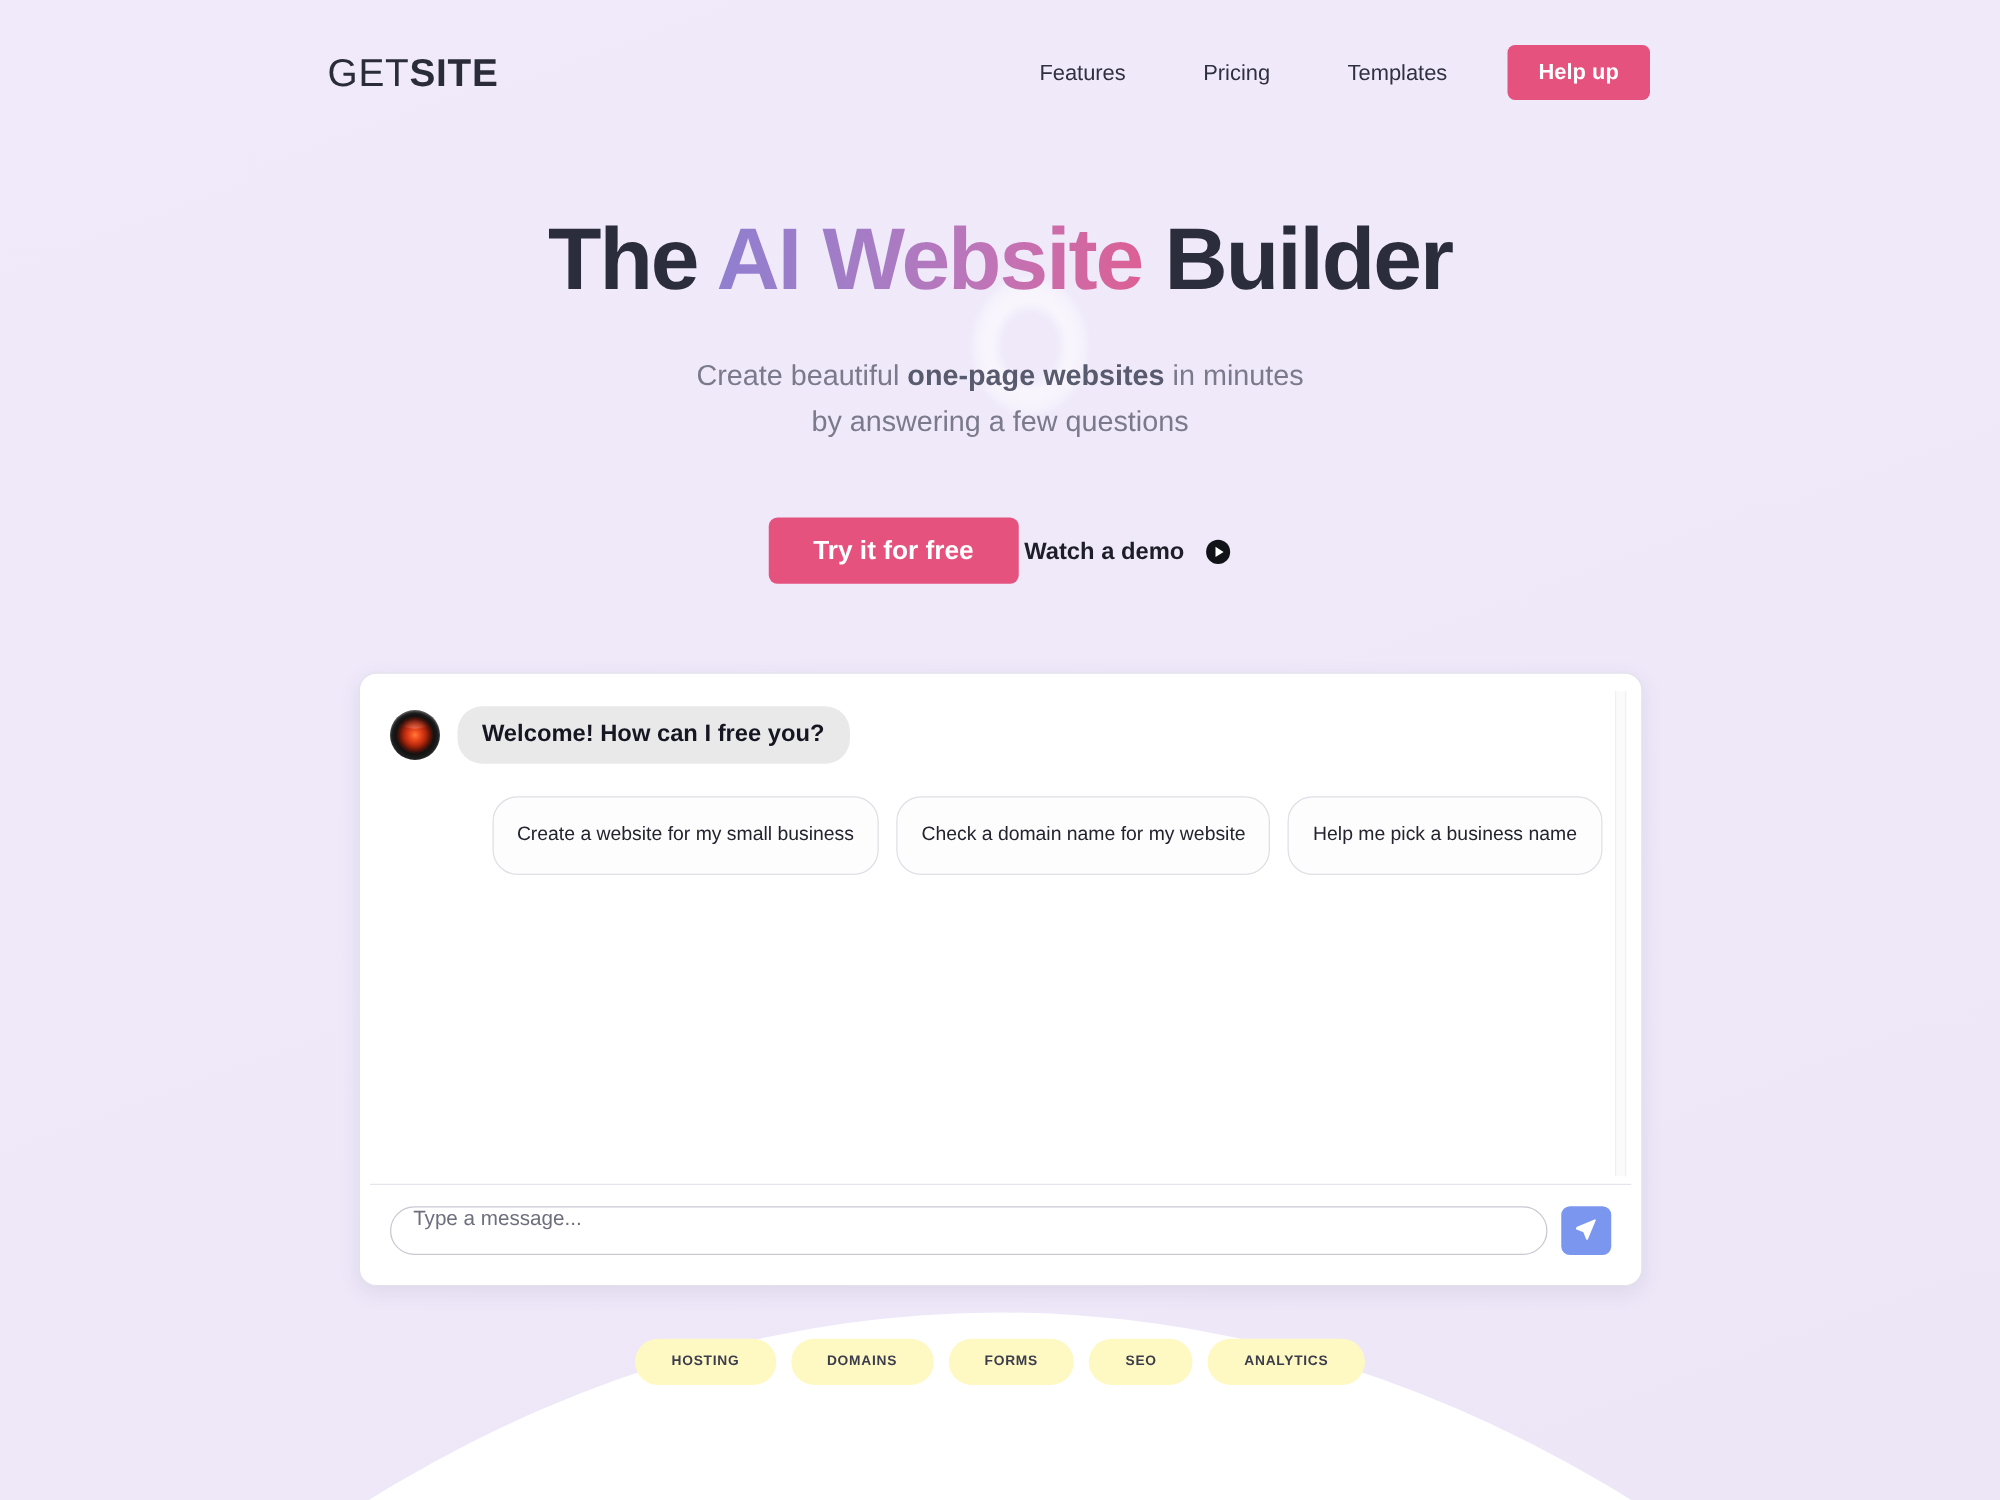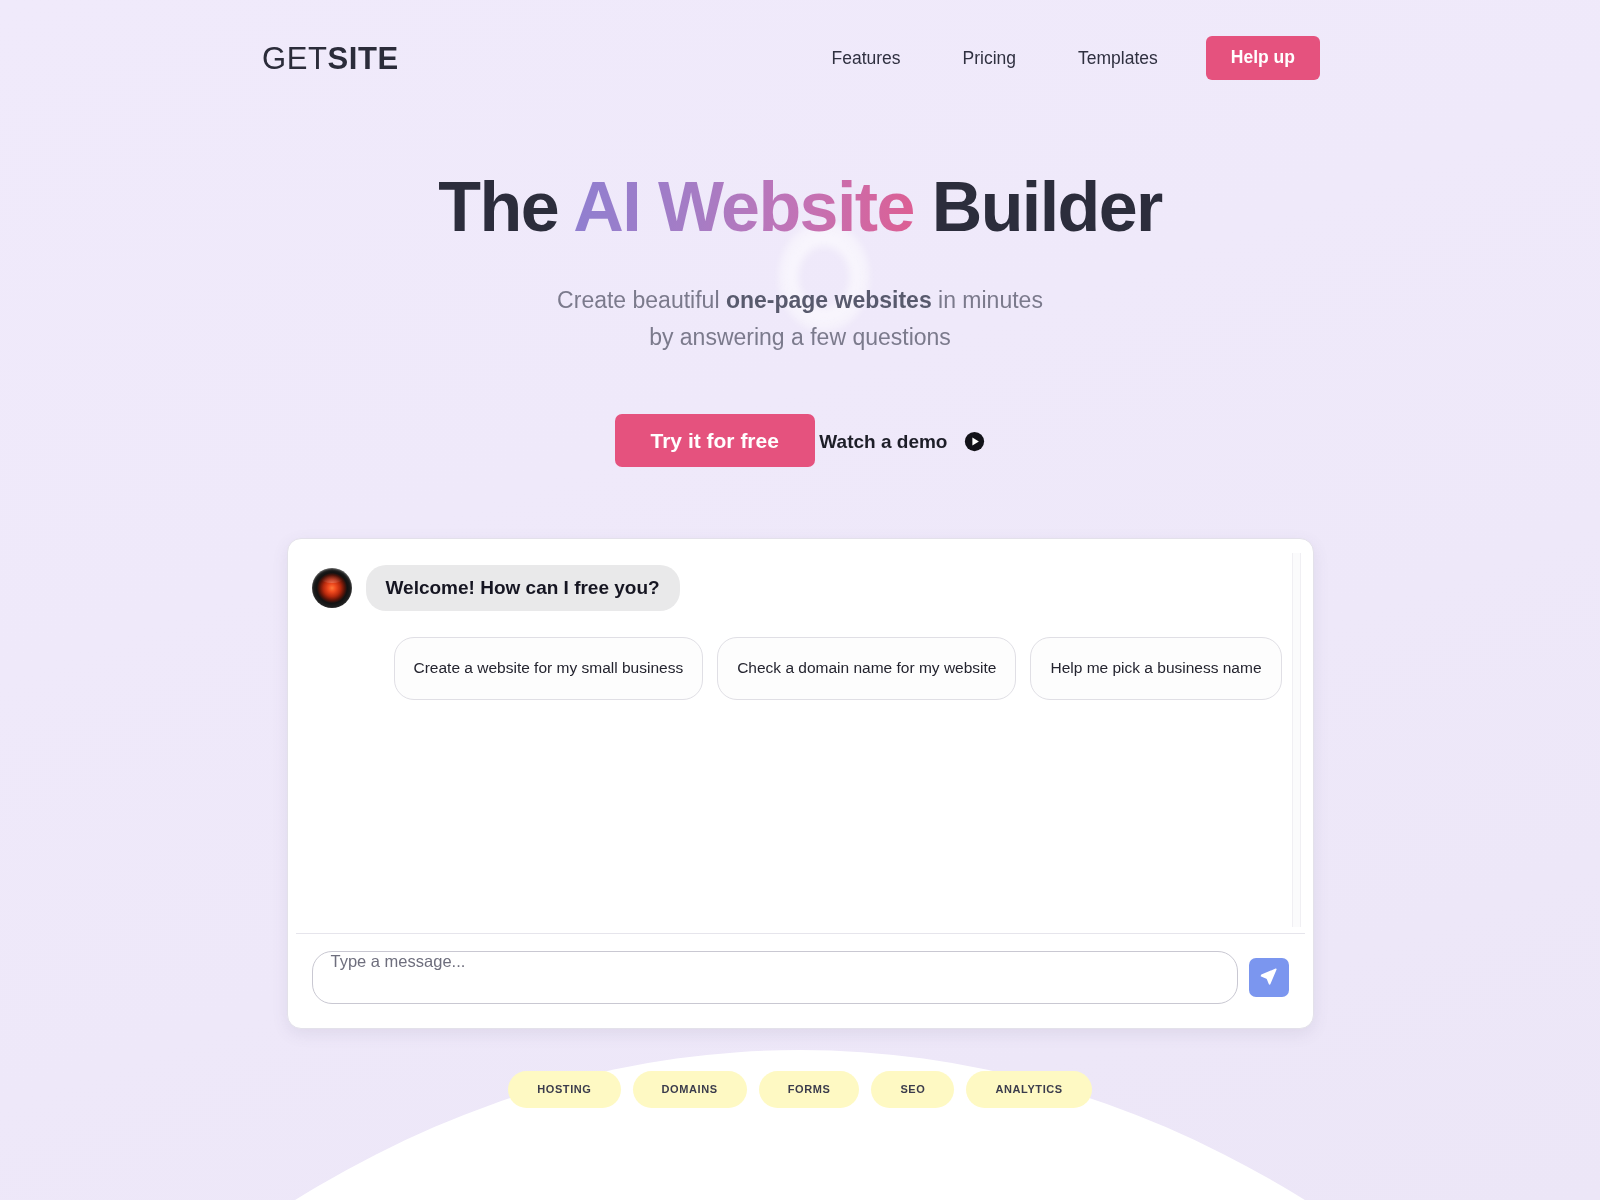--- a/index.html
+++ b/index.html
@@ -272,21 +272,21 @@
   .chat-inputbar {
     border-top: 1px solid #e6e5ec;
     display: flex;
     align-items: center;
     gap: 11px;
     padding: 17px 16px 16px 16px;
   }
 
   .msg-input {
     flex: 1;
-    height: 53px;
+    height: 39px;
     border: 1px solid #c9c8d2;
     border-radius: 20px;
     padding: 0 18px;
     font-family: inherit;
     font-size: 16.5px;
     color: #2a2a38;
     background: #ffffff;
     outline: none;
     resize: none;
   }

